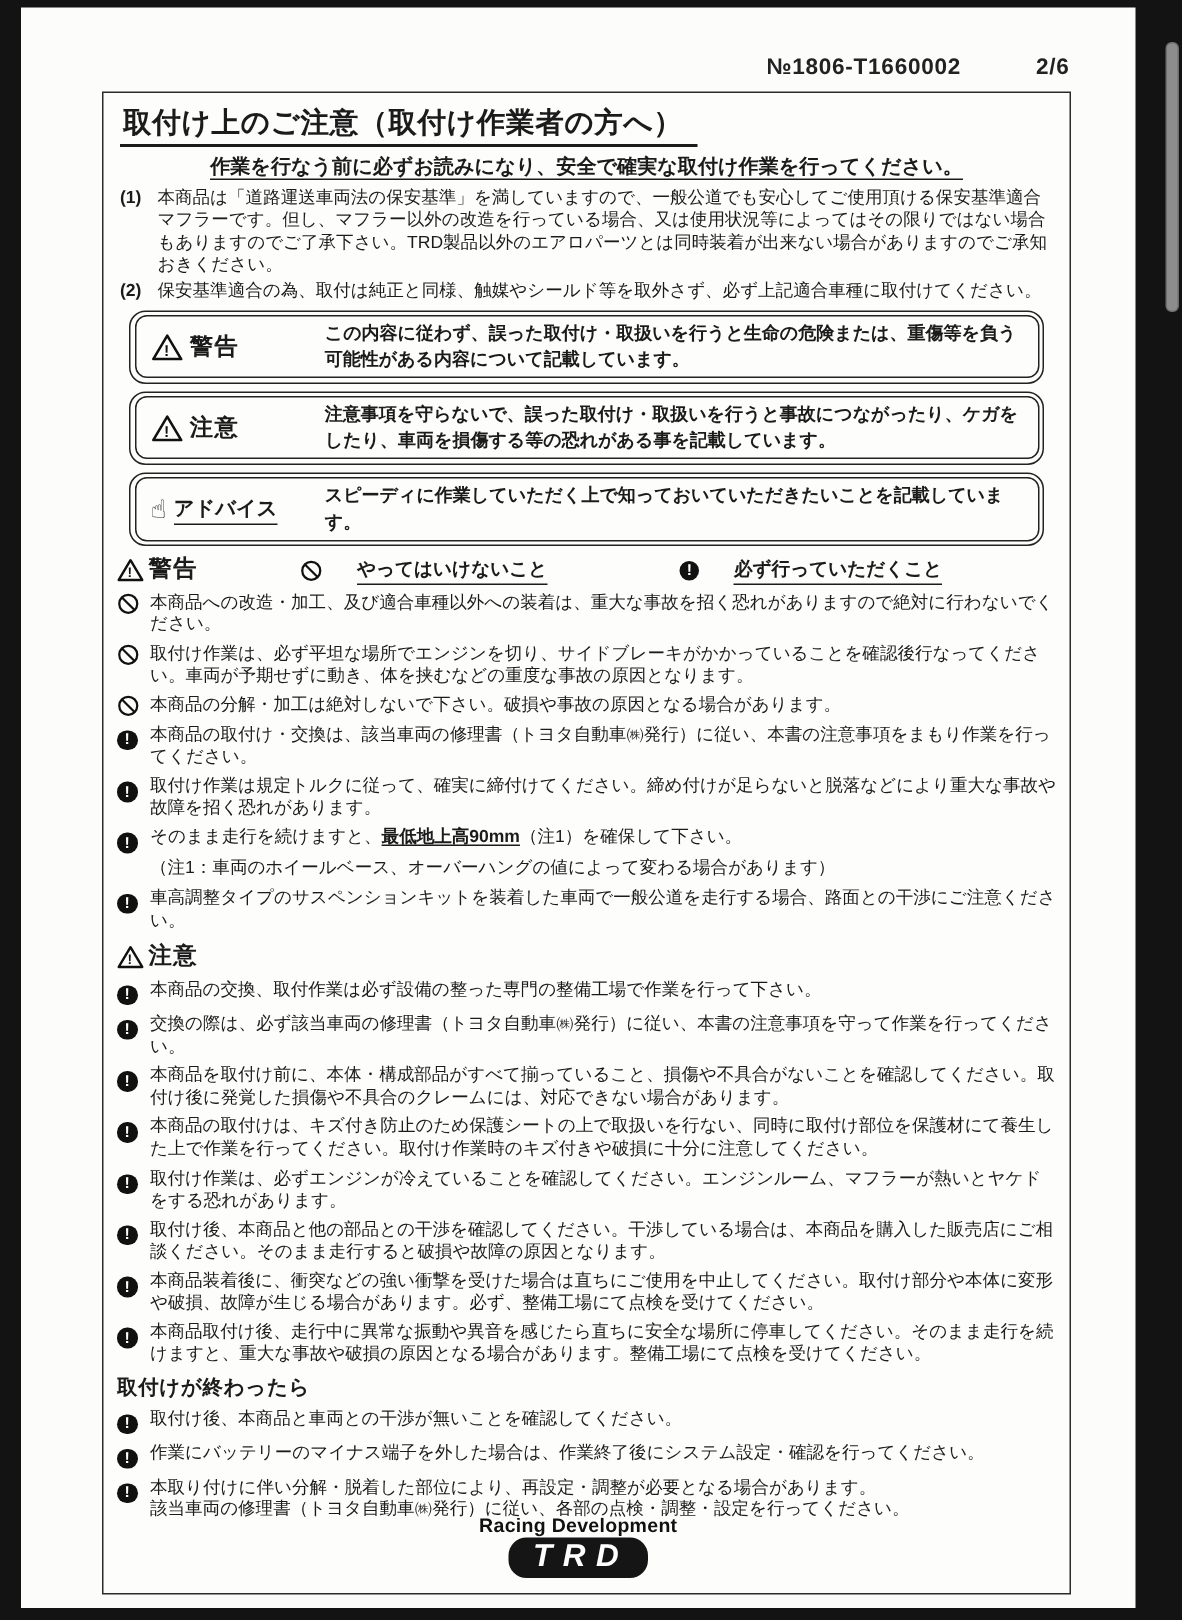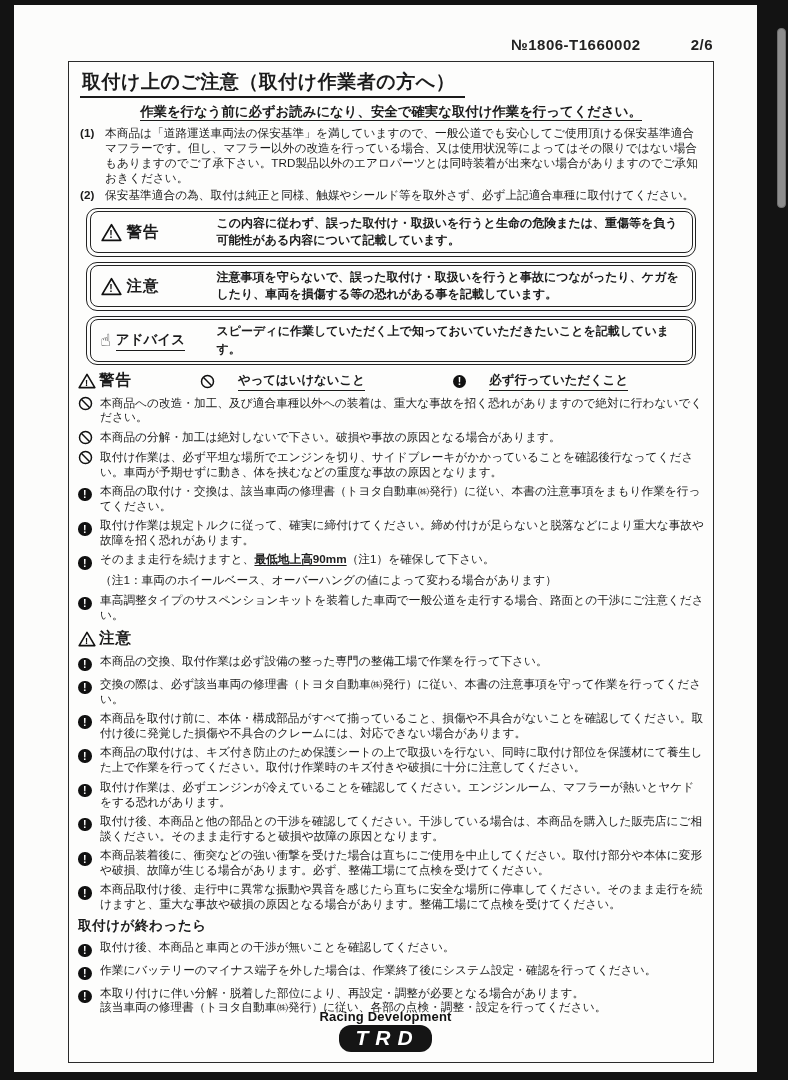--- a/index.html
+++ b/index.html
@@ -188,30 +188,30 @@
         </span>
       <span class="btxt">本商品への改造・加工、及び適合車種以外への装着は、重大な事故を招く恐れがありますので絶対に行わないでください。</span>
     </div>
     <div class="brow">
       <span class="b-ic">
           <svg width="15" height="15" viewBox="0 0 20 20">
             <circle cx="10" cy="10" r="8" fill="none" stroke="#111" stroke-width="2"></circle>
             <line x1="4.4" y1="4.4" x2="15.6" y2="15.6" stroke="#111" stroke-width="2"></line>
           </svg>
         </span>
-      <span class="btxt">本商品の分解・加工は絶対しないで下さい。破損や事故の原因となる場合があります。</span>
+      <span class="btxt">取付け作業は、必ず平坦な場所でエンジンを切り、サイドブレーキがかかっていることを確認後行なってください。車両が予期せずに動き、体を挟むなどの重度な事故の原因となります。</span>
     </div>
     <div class="brow">
       <span class="b-ic">
           <svg width="15" height="15" viewBox="0 0 20 20">
             <circle cx="10" cy="10" r="8" fill="none" stroke="#111" stroke-width="2"></circle>
             <line x1="4.4" y1="4.4" x2="15.6" y2="15.6" stroke="#111" stroke-width="2"></line>
           </svg>
         </span>
-      <span class="btxt">取付け作業は、必ず平坦な場所でエンジンを切り、サイドブレーキがかかっていることを確認後行なってください。車両が予期せずに動き、体を挟むなどの重度な事故の原因となります。</span>
+      <span class="btxt">本商品の分解・加工は絶対しないで下さい。破損や事故の原因となる場合があります。</span>
     </div>
     <div class="brow">
       <span class="b-ic"><span class="must-ic">!</span></span>
       <span class="btxt">本商品の取付け・交換は、該当車両の修理書（トヨタ自動車㈱発行）に従い、本書の注意事項をまもり作業を行ってください。</span>
     </div>
     <div class="brow">
       <span class="b-ic"><span class="must-ic">!</span></span>
       <span class="btxt">取付け作業は規定トルクに従って、確実に締付けてください。締め付けが足らないと脱落などにより重大な事故や故障を招く恐れがあります。</span>
     </div>
     <div class="brow">

